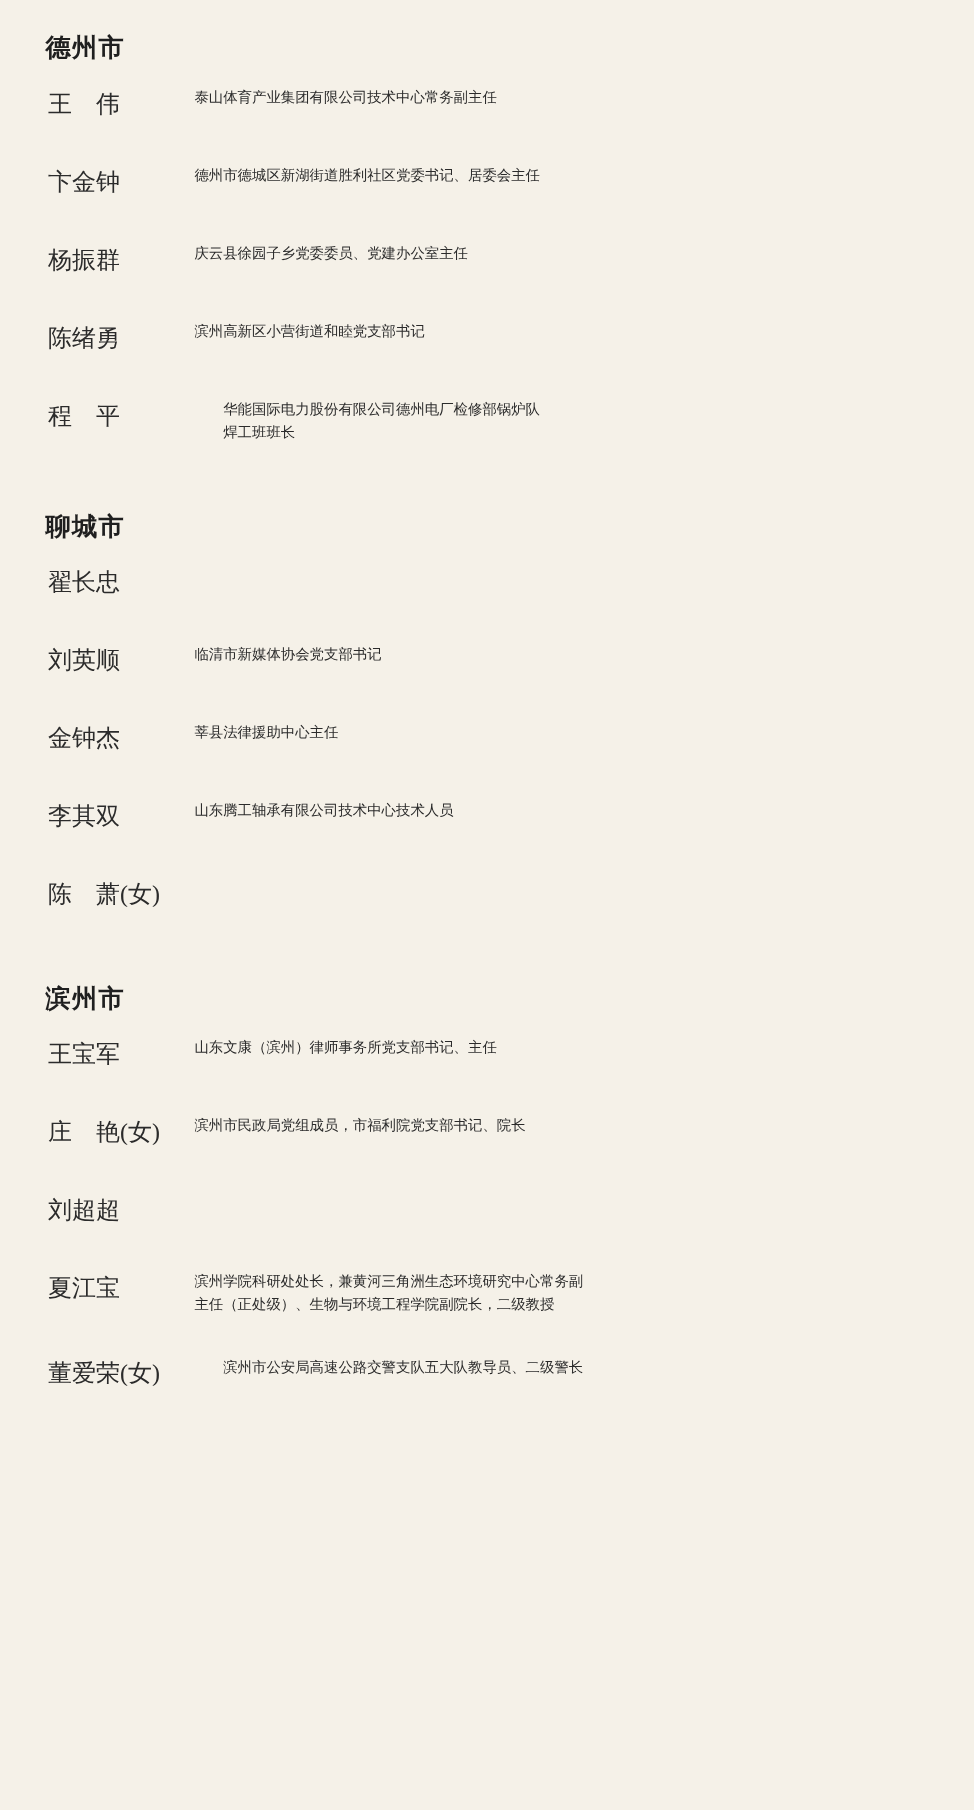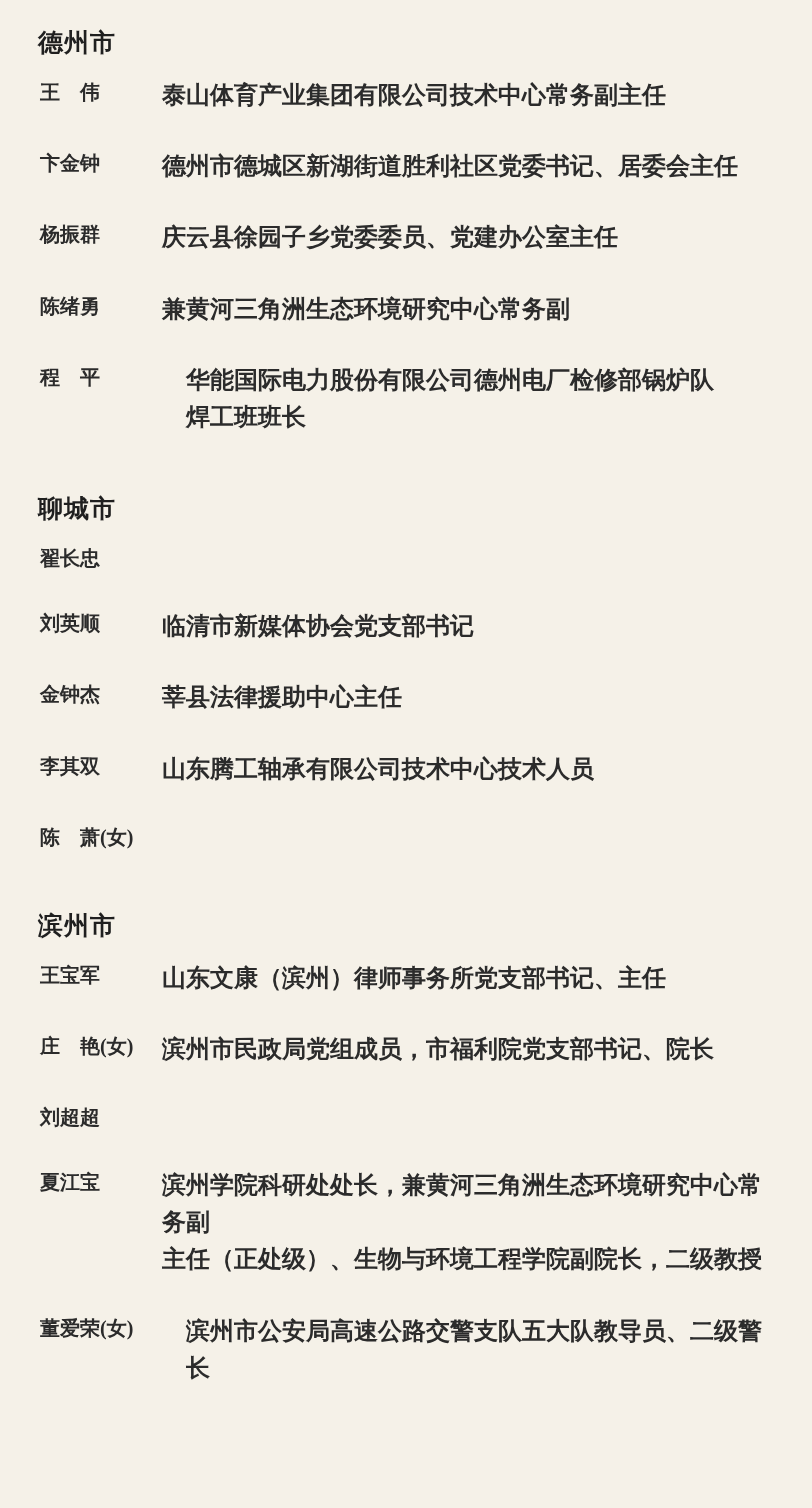--- a/index.html
+++ b/index.html
@@ -17,51 +17,50 @@
   }
   .doc {
     width: 100%;
   }
   .section {
     margin-bottom: 6px;
   }
   .section-title {
     font-family: "Liberation Sans", sans-serif;
     font-weight: bold;
-    font-size: 25px;
+    font-size: 21px;
     letter-spacing: 1px;
     color: #1f1f1f;
     margin: 10px 0 18px 4px;
   }
   .section:first-child .section-title {
     margin-top: 8px;
   }
   .entry {
     display: flex;
     align-items: flex-start;
     margin: 0 0 34px 0;
     line-height: 1.55;
-    font-weight: bold;
   }
   .entry:last-child {
     margin-bottom: 30px;
     gap: 24px;
   }
   .name {
     flex: 0 0 auto;
     width: 128px;
     font-size: 20px;
     color: #2b2b2b;
     padding-left: 6px;
     box-sizing: border-box;
     white-space: nowrap;
   }
   .title-text {
     flex: 1 1 auto;
-    font-size: 24px;
+    font-size: 12px;
     color: #2b2b2b;
     white-space: pre-line;
   }
   .section-gap {
     height: 16px;
   }
 </style>
 </head>
 <body>
 
@@ -80,21 +79,21 @@
       <div class="title-text">德州市德城区新湖街道胜利社区党委书记、居委会主任</div>
     </div>
 
     <div class="entry">
       <div class="name">杨振群</div>
       <div class="title-text">庆云县徐园子乡党委委员、党建办公室主任</div>
     </div>
 
     <div class="entry">
       <div class="name">陈绪勇</div>
-      <div class="title-text">兼黄河三角洲生态环境研究中心常务副</div>
+      <div class="title-text">滨州高新区小营街道和睦党支部书记</div>
     </div>
 
     <div class="entry">
       <div class="name">程　平</div>
       <div class="title-text">华能国际电力股份有限公司德州电厂检修部锅炉队
 焊工班班长</div>
     </div>
   </div>
 
   <div class="section-gap"></div>

